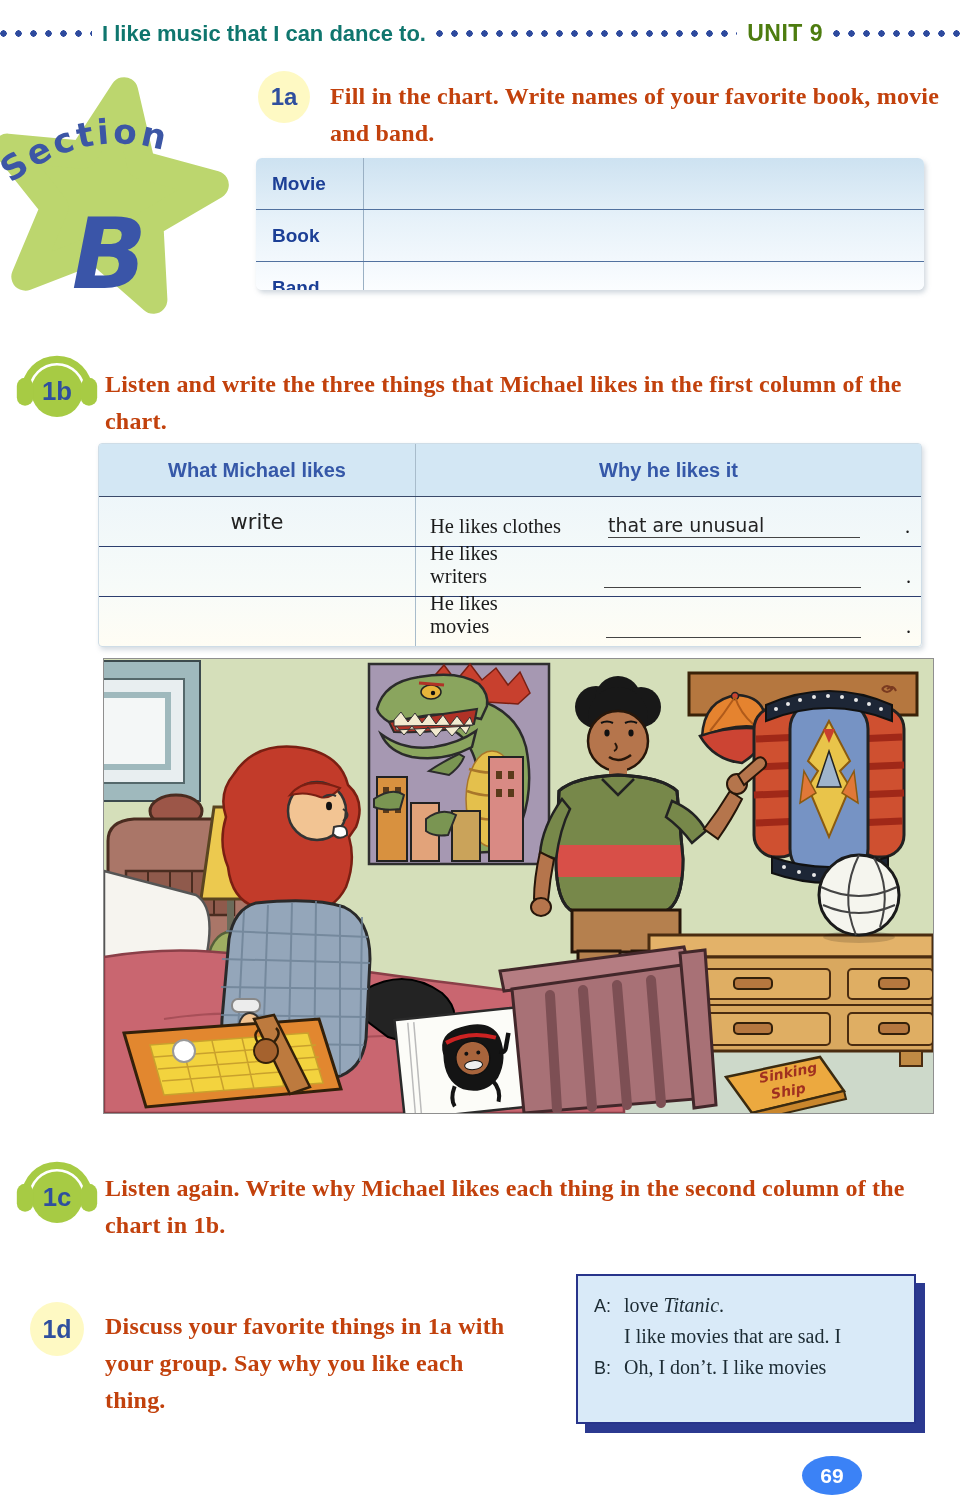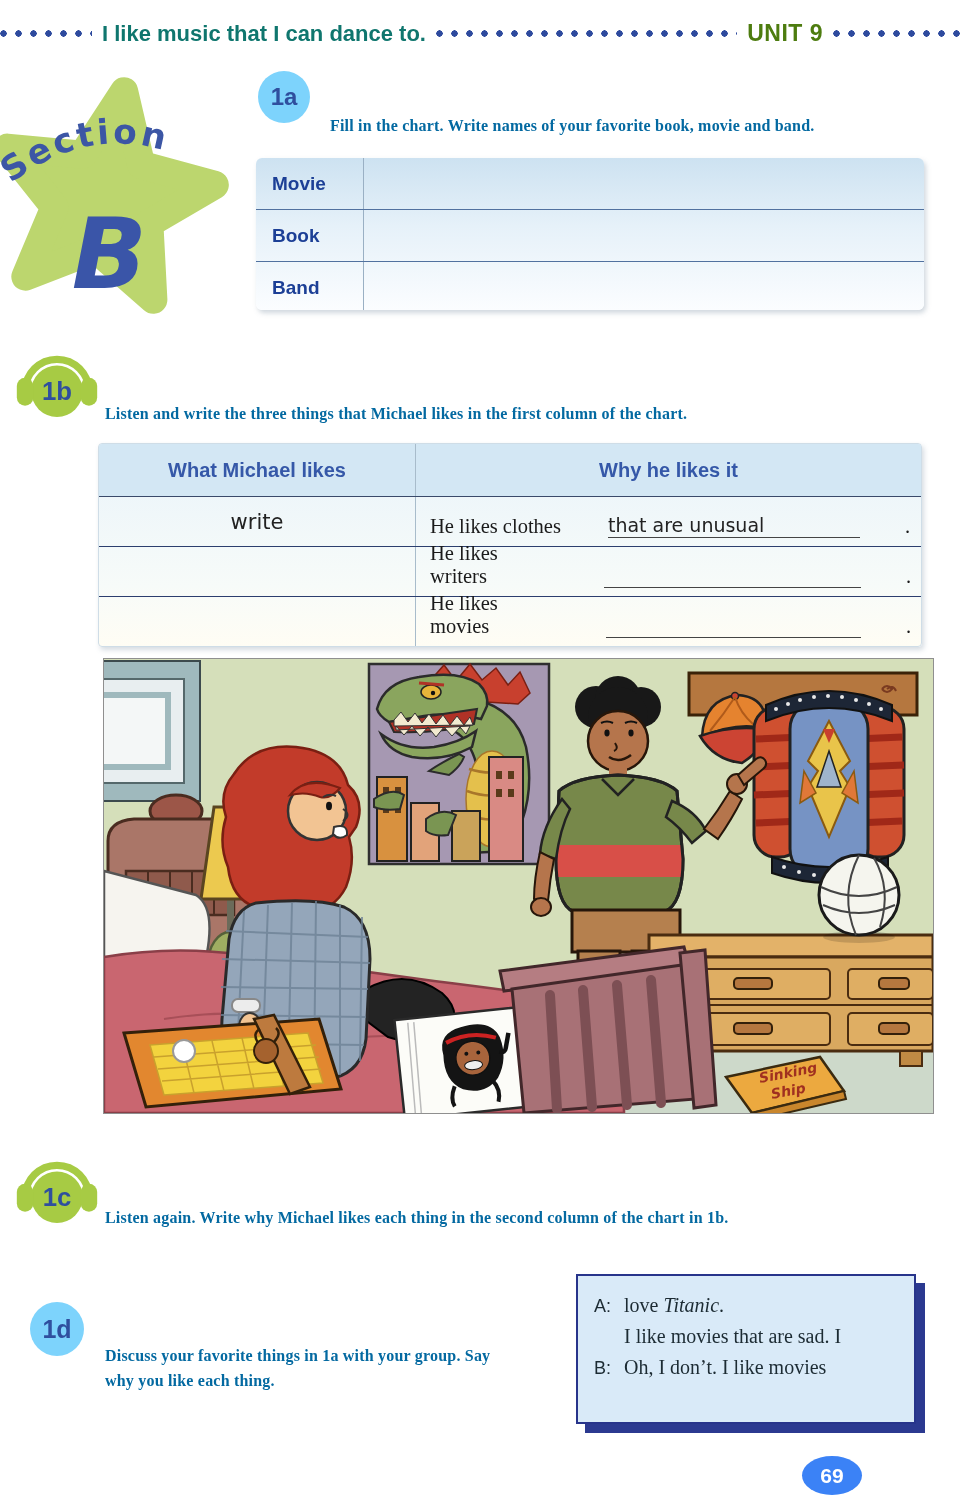--- a/index.html
+++ b/index.html
@@ -13,36 +13,36 @@
     background-image:radial-gradient(circle at 3.5px 3.5px,#2e4a9e 3px,transparent 3.4px);
     background-size:15px 7px;background-repeat:repeat-x;}
   .dots-left{width:92px;}
   .dots-mid{flex:1;}
   .dots-right{width:160px;}
   .header-title{color:#0f766e;font-size:22px;font-weight:600;white-space:nowrap;}
   .unit-label{color:#4d7c0f;font-size:23px;font-weight:800;white-space:nowrap;letter-spacing:.5px;}
   
   .star-wrap{position:absolute;left:-14px;top:44px;width:248px;height:292px;}
   
-  .badge{position:absolute;border-radius:50%;background:#7dd3fc;color:#2f4f9e;
+  .badge{position:absolute;border-radius:50%;background:#fef9c3;color:#2f4f9e;
     font-weight:800;display:flex;align-items:center;justify-content:center;font-size:24px;}
   .badge-1a{left:258px;top:71px;width:52px;height:52px;}
   .badge-1d{left:30px;top:1302px;width:54px;height:54px;font-size:25px;}
   .hp-badge{position:absolute;width:88px;height:68px;}
   .hp-1b{left:13px;top:350px;}
   .hp-1c{left:13px;top:1156px;}
   
   .instr{position:absolute;font-family:"Liberation Serif", serif;font-weight:700;
-    font-size:16px;line-height:1.55;color:#0369a1;letter-spacing:.2px;margin-top:36px;}
+    font-size:24px;line-height:1.55;color:#c2410c;letter-spacing:.2px;}
   .instr-1a{left:330px;top:78px;width:610px;}
   .instr-1b{left:105px;top:366px;width:820px;}
   .instr-1c{left:105px;top:1170px;width:820px;}
   .instr-1d{left:105px;top:1308px;width:400px;}
   
-  .table-1a{position:absolute;left:256px;top:158px;width:668px;height:152px;
+  .table-1a{position:absolute;left:256px;top:158px;width:668px;height:132px;
     background:linear-gradient(180deg,#cde2f1 0%,#e6f1f9 45%,#fbfdff 100%);
     border-radius:6px;box-shadow:2px 3px 5px rgba(120,140,160,.35);overflow:hidden;}
   .table-1a .row{height:51px;display:flex;align-items:center;border-bottom:1px solid #51719f;}
   .table-1a .row:last-child{border-bottom:none;}
   .table-1a .label-cell{width:108px;padding-left:16px;color:#1c3f96;font-weight:700;font-size:19px;
     border-right:1px solid #9ab0c4;height:100%;display:flex;align-items:center;box-sizing:border-box;}
   .table-1a .value-cell{flex:1;height:100%;}
   
   .chart-1b{position:absolute;left:98px;top:443px;width:822px;
     border:1px solid #cfdde7;border-radius:4px;box-shadow:2px 3px 5px rgba(120,140,160,.3);

